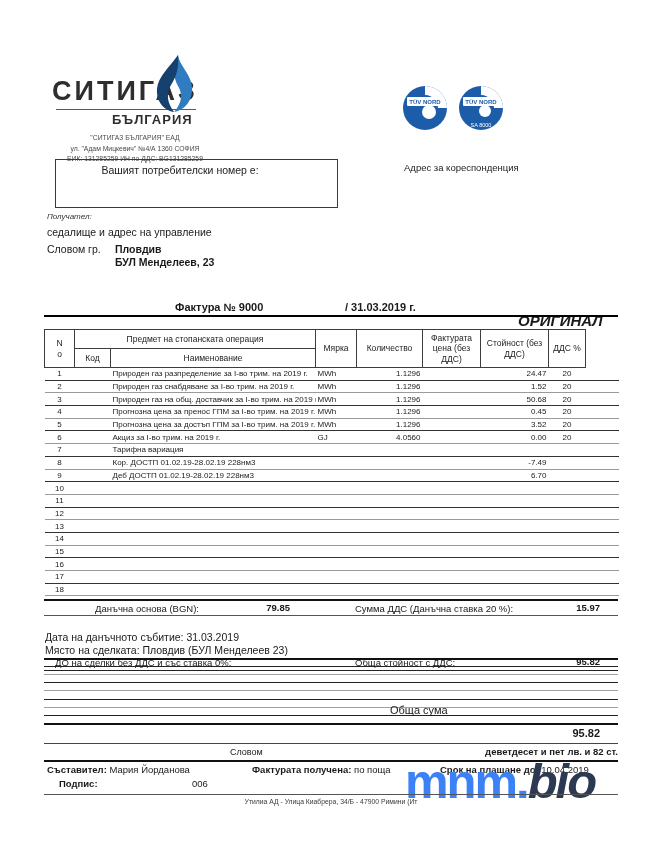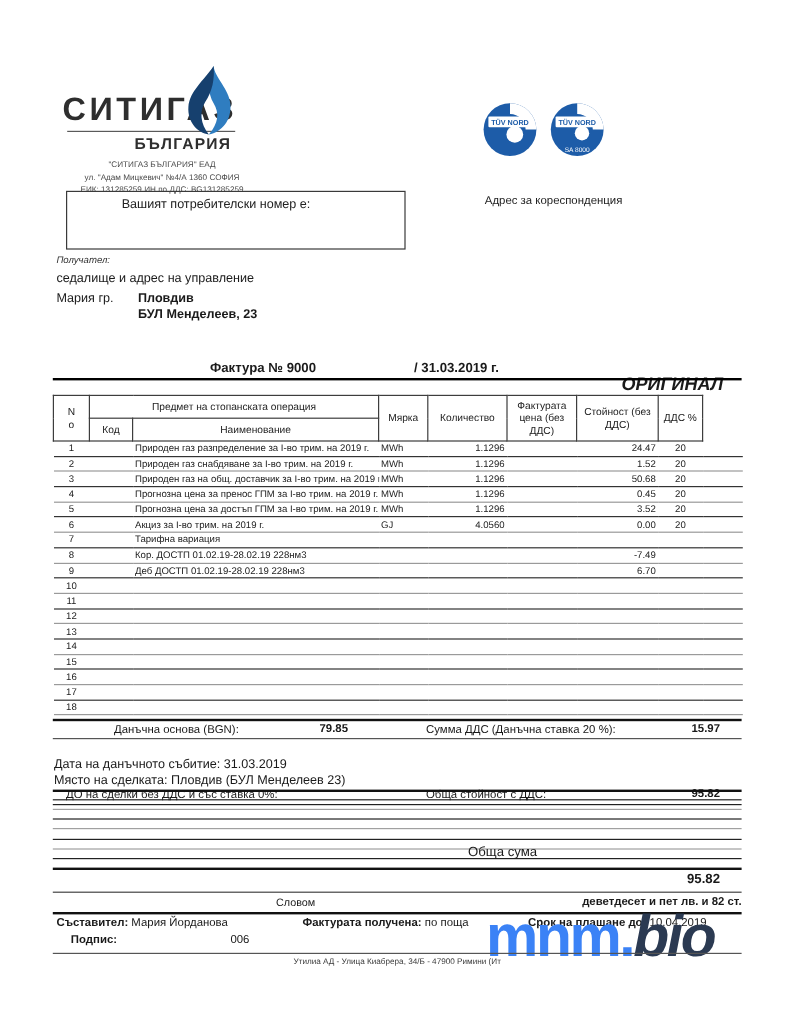--- a/index.html
+++ b/index.html
@@ -125,21 +125,21 @@
       <text x="23" y="43" font-size="5.5" fill="#ffffff" text-anchor="middle" font-family="Liberation Sans, sans-serif">SA 8000</text>
     </svg>
   </div>
 
   <div class="abs cust-box"></div>
   <div class="abs cust-label">Вашият потребителски номер е:</div>
   <div class="abs corr-label">Адрес за кореспонденция</div>
 
   <div class="abs recipient">Получател:</div>
   <div class="abs seat">седалище и адрес на управление</div>
-  <div class="abs addr-label">Мария гр.</div>
+  <div class="abs addr-label">Словом гр.</div>
   <div class="abs addr-city">Пловдив</div>
   <div class="abs addr-street">БУЛ Менделеев, 23</div>
 
   <div class="abs inv-no">Фактура № 9000</div>
   <div class="abs inv-date">/  31.03.2019 г.</div>
   <div class="abs inv-orig">ОРИГИНАЛ</div>
   <div class="abs inv-rule"></div>
 
   <table class="inv">
     <colgroup>

